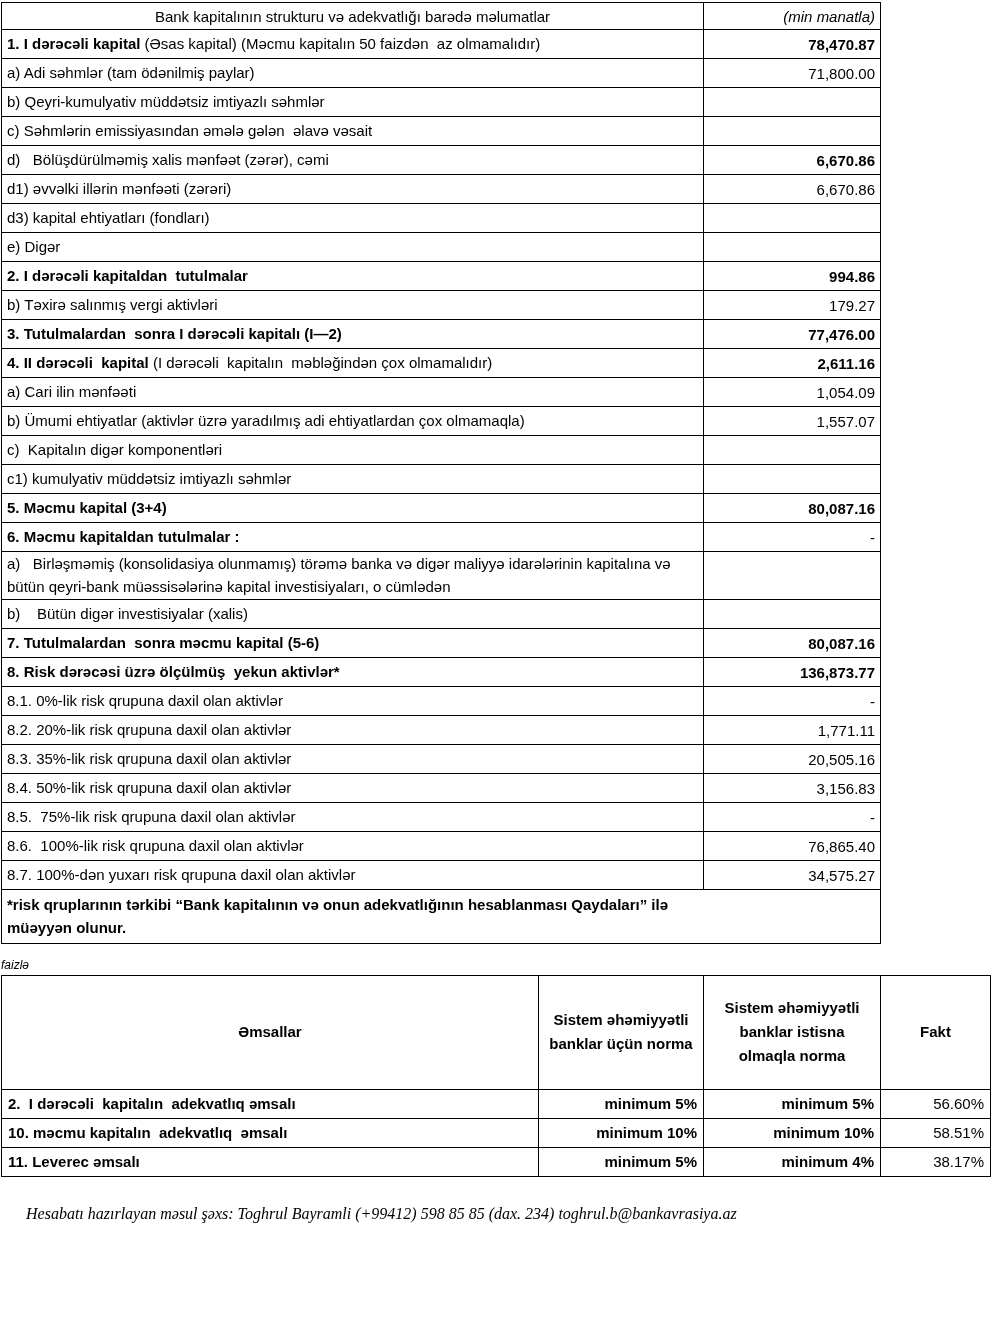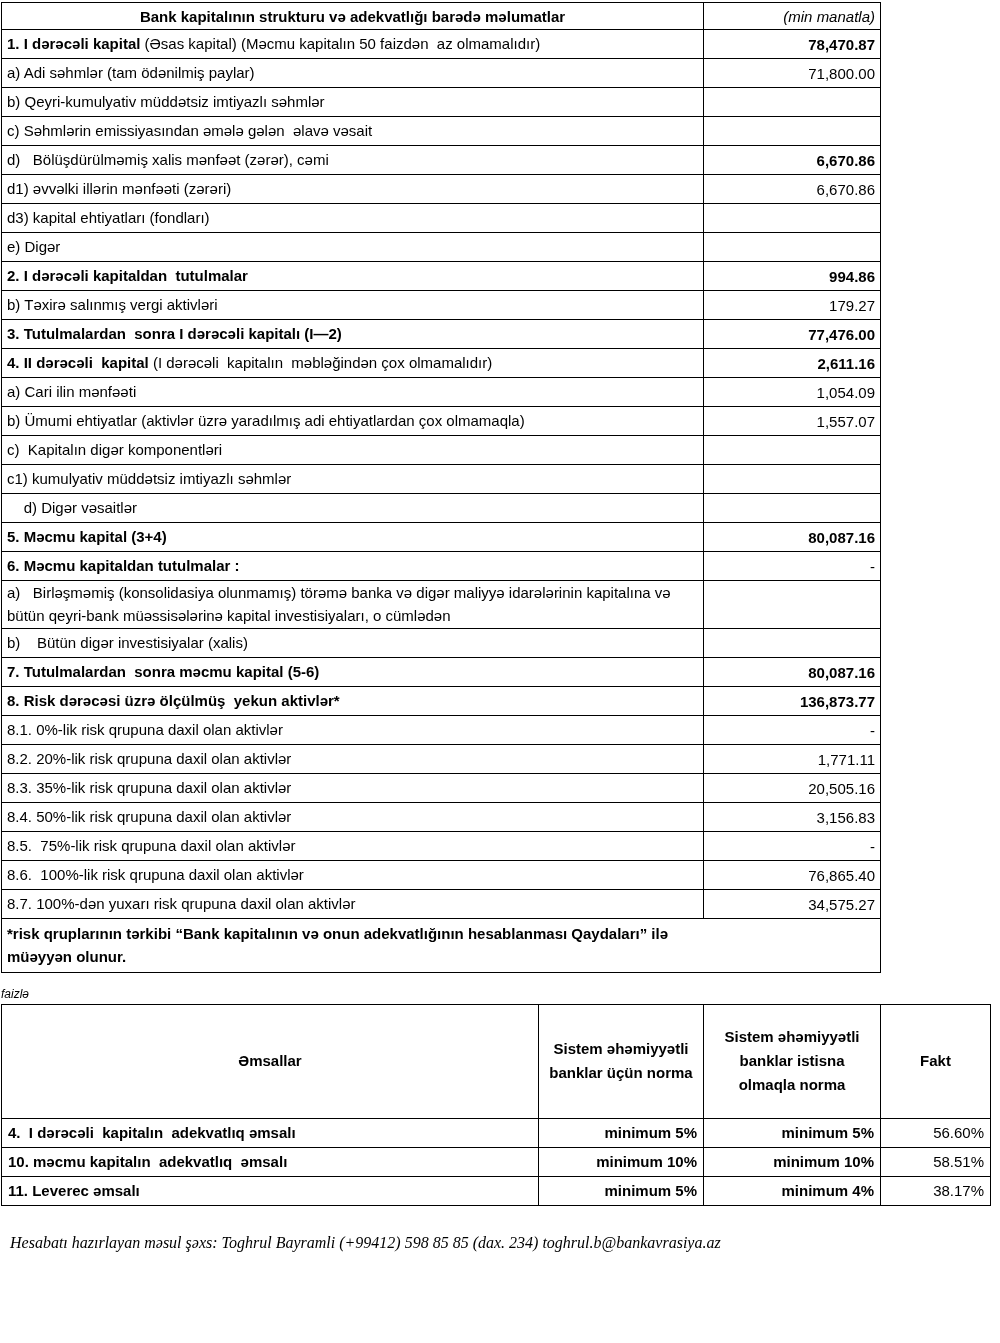--- a/index.html
+++ b/index.html
@@ -8,21 +8,21 @@
     background: #ffffff; color: #000000;
     font-family: "Liberation Sans", "DejaVu Sans", sans-serif;
   }
   .page { position: relative; width: 1000px; height: 1343px; padding: 2px 0 0 1px; box-sizing: border-box; }
 
   table { border-collapse: collapse; table-layout: fixed; }
   th, td { border: 1px solid #000; font-size: 15px; color: #000; box-sizing: border-box; }
 
   .t1 { width: 879px; }
   .t1 th { height: 27px; padding: 1px 5px; }
-  .th-title { font-weight: bold; text-align: center; }
+  .th-title { font-weight: normal; text-align: center; }
   .th-unit  { font-weight: normal; font-style: italic; text-align: right; }
   .t1 td { height: 29px; padding: 1px 5px; vertical-align: middle; }
   td.lbl { text-align: left; white-space: pre-wrap; line-height: 1.5; }
   td.val { text-align: right; }
   .b { font-weight: bold; }
   td.footnote { padding: 3px 5px; }
   .footnote .inner { display: block; max-width: 680px; line-height: 1.55; }
 
   .percent-note { width: 989px; text-align: left; font-style: italic; font-size: 12px;
                   margin-top: 14px; margin-bottom: 2px; padding-right: 2px; box-sizing: border-box; }
@@ -30,21 +30,21 @@
   .t2 { width: 989px; margin-top: 3px; }
   .t2 th { height: 114px; font-weight: bold; text-align: center; vertical-align: middle;
            line-height: 1.6; padding: 2px 8px; }
   .t2 td { height: 29px; padding: 1px 6px; vertical-align: middle; }
   td.r-lbl { text-align: left; white-space: pre-wrap; }
   td.r-val { text-align: right; }
 
   .footer { margin-top: 28px; padding-left: 9px;
             font-family: "Liberation Serif", "DejaVu Serif", serif;
             font-style: italic; font-size: 16px; }
-  .footer p { margin: 0; }
+  .footer p { margin: 16px; }
 </style>
 </head>
 <body>
 
 <div class="page">
 
   <table class="t1">
     <colgroup>
       <col style="width:702px">
       <col style="width:177px">
@@ -111,24 +111,20 @@
         <tr>
           <td class="lbl"><span>b) Ümumi ehtiyatlar (aktivlər üzrə yaradılmış adi ehtiyatlardan çox olmamaqla)</span></td>
           <td class="val">1,557.07</td>
         </tr>
         <tr>
           <td class="lbl"><span>c)  Kapitalın digər komponentləri</span></td>
           <td class="val"></td>
         </tr>
         <tr>
           <td class="lbl"><span>c1) kumulyativ müddətsiz imtiyazlı səhmlər</span></td>
-          <td class="val"></td>
-        </tr>
-        <tr>
-          <td class="lbl"><span>    d) Digər vəsaitlər</span></td>
           <td class="val"></td>
         </tr>
         <tr>
           <td class="lbl"><span class="b">5. Məcmu kapital (3+4)</span></td>
           <td class="val b">80,087.16</td>
         </tr>
         <tr>
           <td class="lbl"><span class="b">6. Məcmu kapitaldan tutulmalar :</span></td>
           <td class="val">-</td>
         </tr>
@@ -196,21 +192,21 @@
     <thead>
       <tr id="t2-head">
           <th>Əmsallar</th>
           <th>Sistem əhəmiyyətli banklar üçün norma</th>
           <th>Sistem əhəmiyyətli banklar istisna olmaqla norma</th>
           <th>Fakt</th>
         </tr>
     </thead>
     <tbody id="t2-body">
         <tr>
-          <td class="r-lbl b">4.  I dərəcəli  kapitalın  adekvatlıq əmsalı</td>
+          <td class="r-lbl b">2.  I dərəcəli  kapitalın  adekvatlıq əmsalı</td>
           <td class="r-val b">minimum 5%</td>
           <td class="r-val b">minimum 5%</td>
           <td class="r-val">56.60%</td>
         </tr>
         <tr>
           <td class="r-lbl b">10. məcmu kapitalın  adekvatlıq  əmsalı</td>
           <td class="r-val b">minimum 10%</td>
           <td class="r-val b">minimum 10%</td>
           <td class="r-val">58.51%</td>
         </tr>

